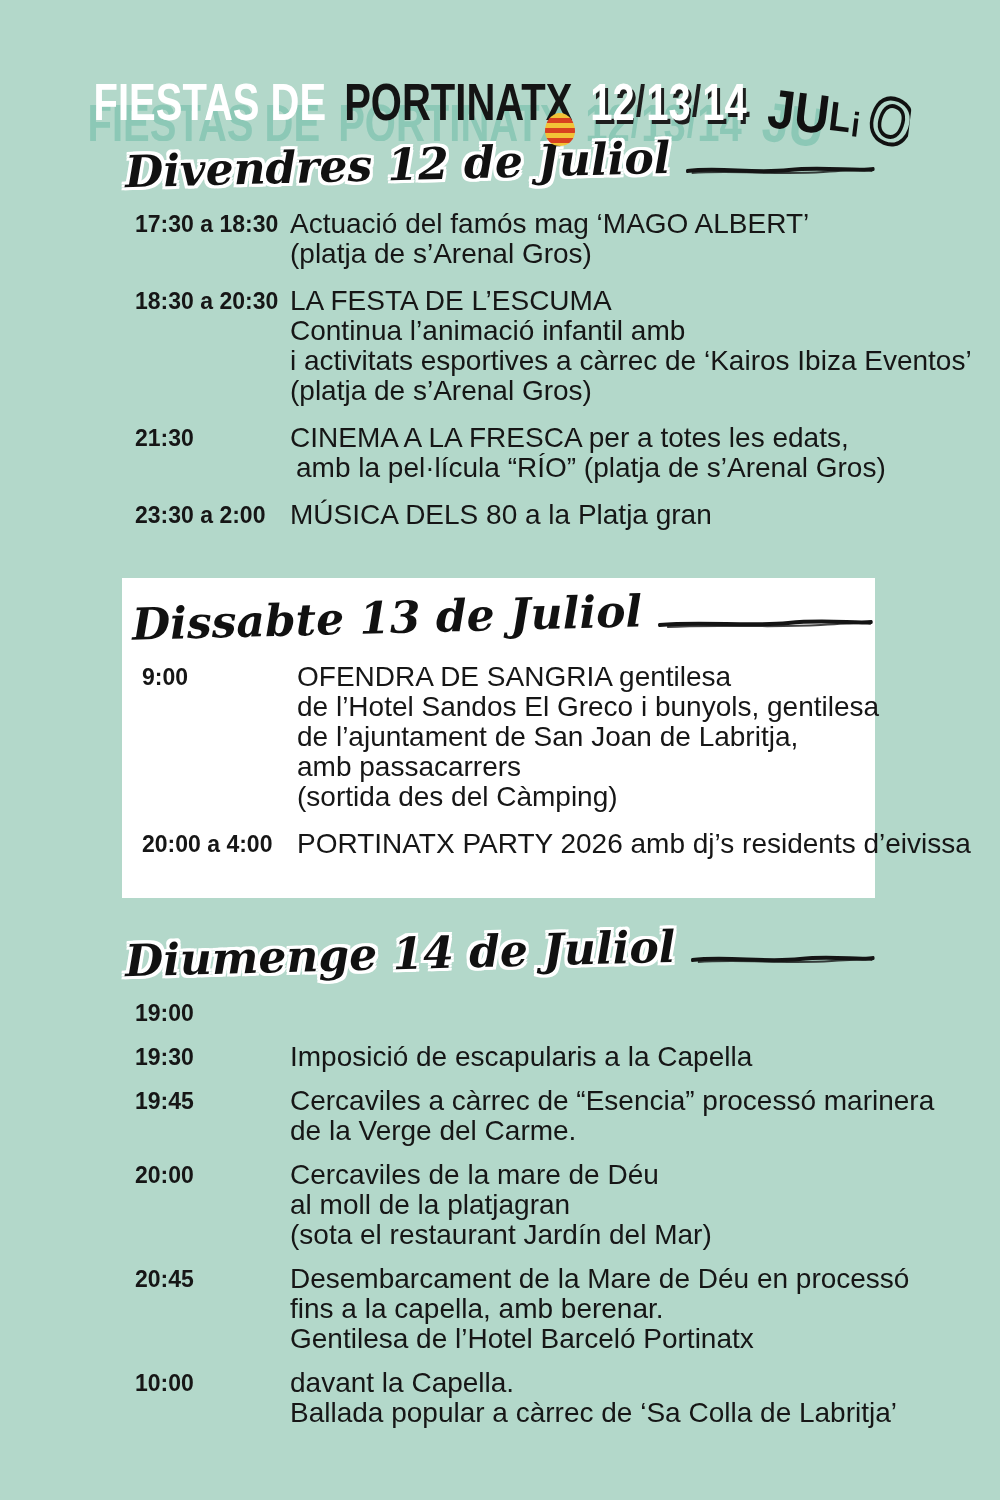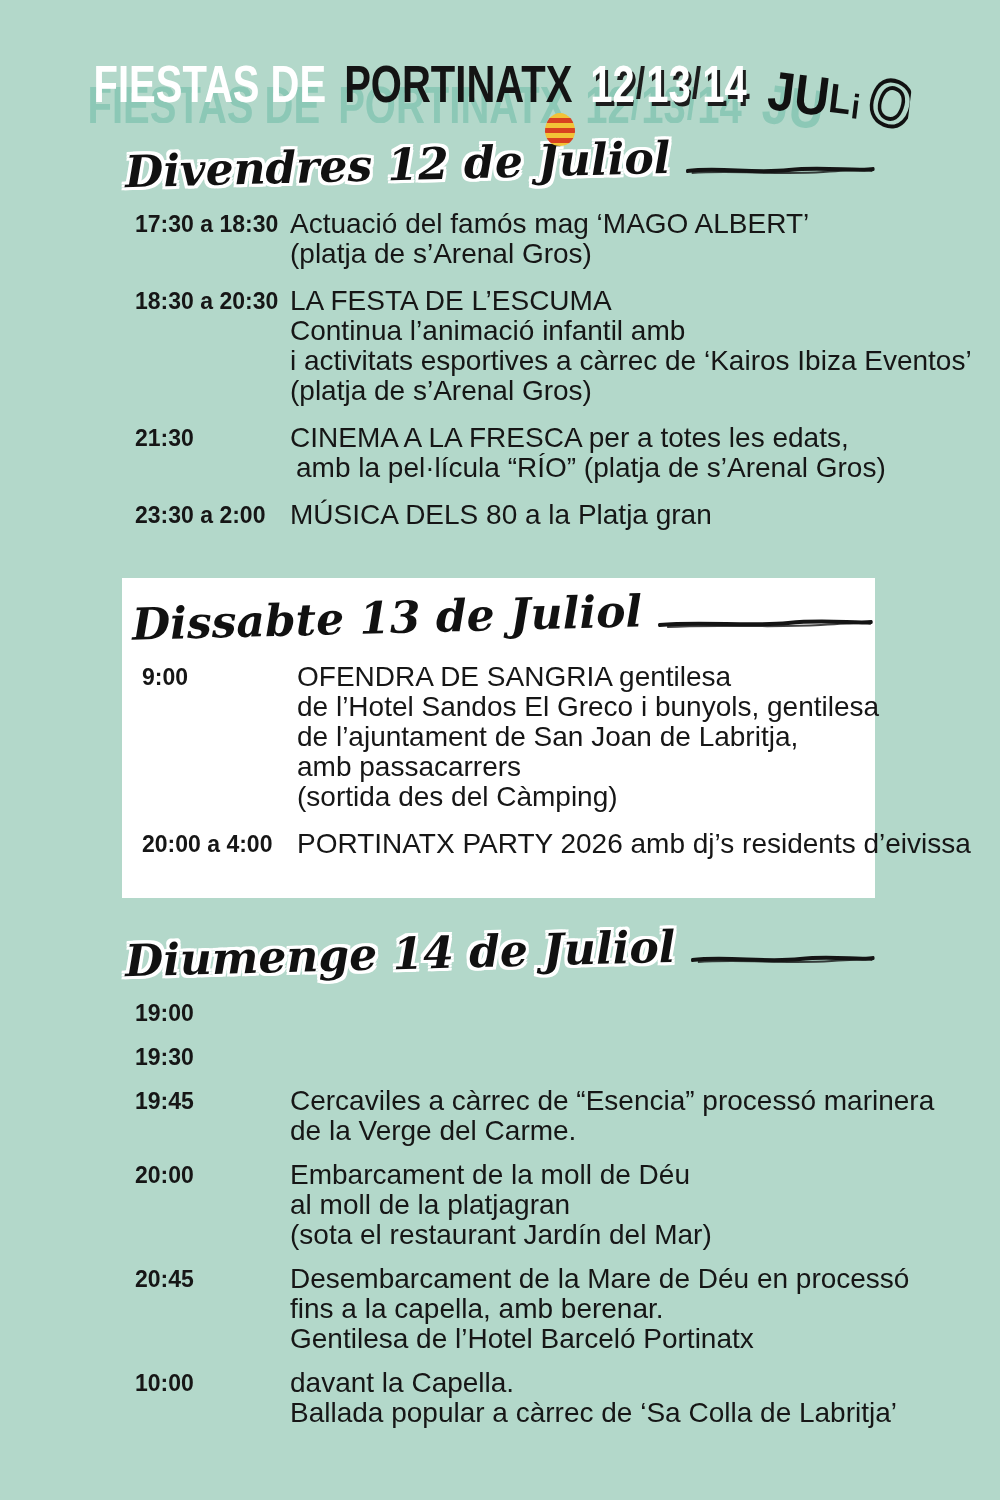--- a/index.html
+++ b/index.html
@@ -9,21 +9,21 @@
     width: 1000px; height: 1500px;
     background: #b3d8ca;
     overflow: hidden;
     font-family: "Liberation Sans", sans-serif;
     color: #161616;
   }
 
   
   .title {
     display: flex; justify-content: center; align-items: flex-start;
-    gap: 18px; padding-top: 58px; height: 95px;
+    gap: 18px; padding-top: 76px; height: 95px;
   }
   .t-part {
     font-weight: 700; font-size: 40px; line-height: 1;
     letter-spacing: 0px; transform: scaleY(1.3); transform-origin: top;
     white-space: nowrap;
   }
   .t-white { color: #ffffff; text-shadow: -6px 16px 0 #8cc8b6; }
   .t-black { color: #141414; text-shadow: -6px 16px 0 #8cc8b6; }
   .t-dates { display: inline-flex; }
   .t-dates .num { color: #ffffff; text-shadow: 3px 3px 0 #1d1d1d, -5px 16px 0 #8cc8b6; }
@@ -176,32 +176,35 @@
         <path d="M2 8 C 65 4, 130 11, 190 7 S 295 9, 318 6" stroke="#141414" stroke-width="4" fill="none" stroke-linecap="round"></path>
         <path d="M12 10 C 85 7, 165 12, 245 9 S 305 7, 316 8" stroke="#141414" stroke-width="2" fill="none" opacity="0.8"></path>
       </svg>
     </div>
     <div class="events">
       <div class="event">
         <div class="time">19:00</div>
       </div>
       <div class="event">
         <div class="time">19:30</div>
+        <div class="desc">
+          <div class="line">Imposició de escapularis a la Capella</div>
+        </div>
       </div>
       <div class="event">
         <div class="time">19:45</div>
         <div class="desc">
           <div class="line">Cercaviles a càrrec de “Esencia” processó marinera</div>
           <div class="line">de la Verge del Carme.</div>
         </div>
       </div>
       <div class="event">
         <div class="time">20:00</div>
         <div class="desc">
-          <div class="line">Embarcament de la moll de Déu</div>
+          <div class="line">Cercaviles de la mare de Déu</div>
           <div class="line">al moll de la platjagran</div>
           <div class="line">(sota el restaurant Jardín del Mar)</div>
         </div>
       </div>
       <div class="event">
         <div class="time">20:45</div>
         <div class="desc">
           <div class="line">Desembarcament de la Mare de Déu en processó</div>
           <div class="line">fins a la capella, amb berenar.</div>
           <div class="line">Gentilesa de l’Hotel Barceló Portinatx</div>

